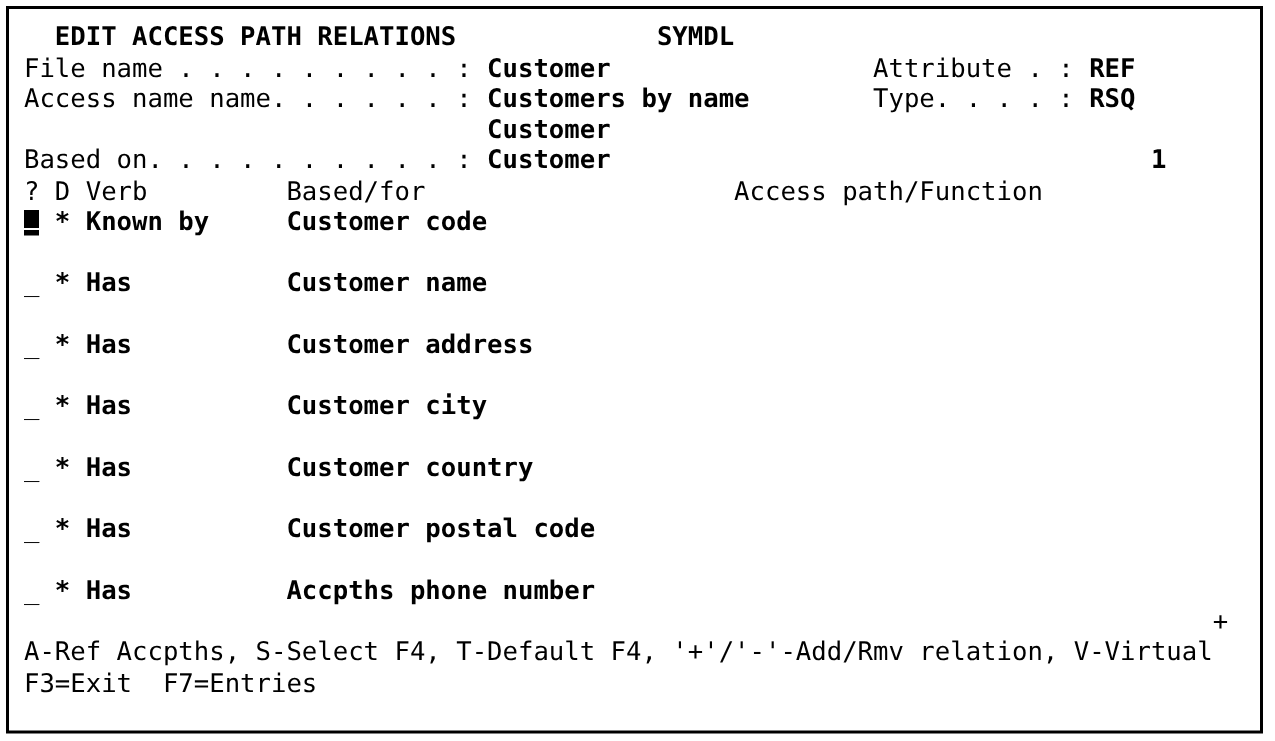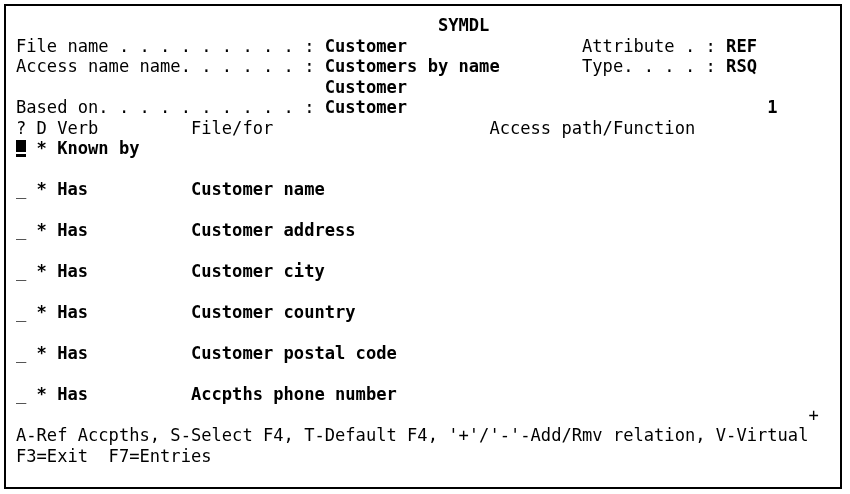--- a/index.html
+++ b/index.html
@@ -21,20 +21,21 @@
     width:1ch;height:17px;top:2px;
     background:linear-gradient(#000 0 12px,#fff 12px 13.5px,#000 13.5px 17px);
   }
 </style>
 </head>
 <body>
 
 <div class="terminal">
 
   <div class="row" style="--r:0">
+    <span class="cell b" style="--c:2">EDIT ACCESS PATH RELATIONS</span>
     <span class="cell b" style="--c:41">SYMDL</span>
   </div>
 
   <div class="row" style="--r:1">
     <span class="cell" style="--c:0">File name . . . . . . . . . :</span>
     <span class="cell b" style="--c:30">Customer</span>
     <span class="cell" style="--c:55">Attribute . :</span>
     <span class="cell b" style="--c:69">REF</span>
   </div>
 
@@ -50,27 +51,28 @@
   </div>
 
   <div class="row" style="--r:4">
     <span class="cell" style="--c:0">Based on. . . . . . . . . . :</span>
     <span class="cell b" style="--c:30">Customer</span>
     <span class="cell b" style="--c:73">1</span>
   </div>
 
   <div class="row" style="--r:5">
     <span class="cell" style="--c:0">? D Verb</span>
-    <span class="cell" style="--c:17">File/for</span>
+    <span class="cell" style="--c:17">Based/for</span>
     <span class="cell" style="--c:46">Access path/Function</span>
   </div>
 
   <div class="row" style="--r:6">
     <span class="cell cursor" style="--c:0"></span>
     <span class="cell b" style="--c:2">* Known by</span>
+    <span class="cell b" style="--c:17">Customer code</span>
   </div>
 
   <div class="row" style="--r:8">
     <span class="cell" style="--c:0">_</span>
     <span class="cell b" style="--c:2">* Has</span>
     <span class="cell b" style="--c:17">Customer name</span>
   </div>
 
   <div class="row" style="--r:10">
     <span class="cell" style="--c:0">_</span>

